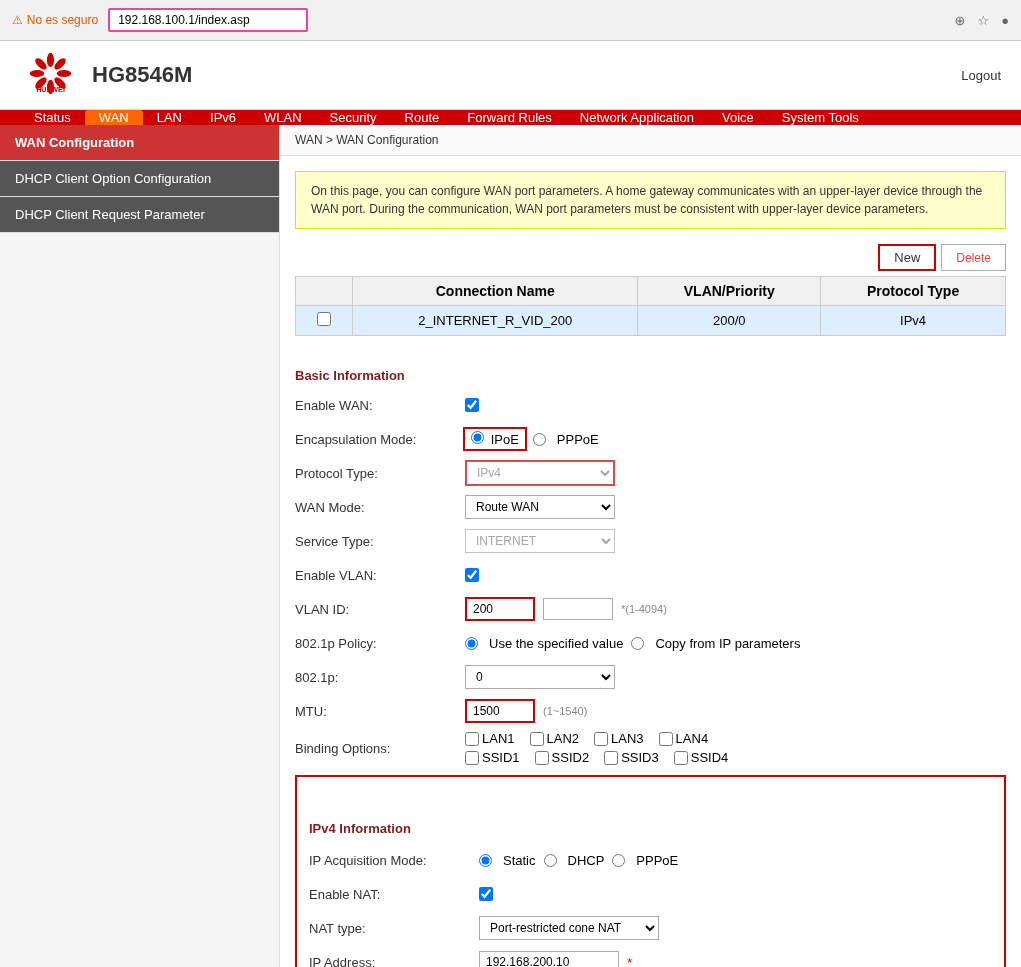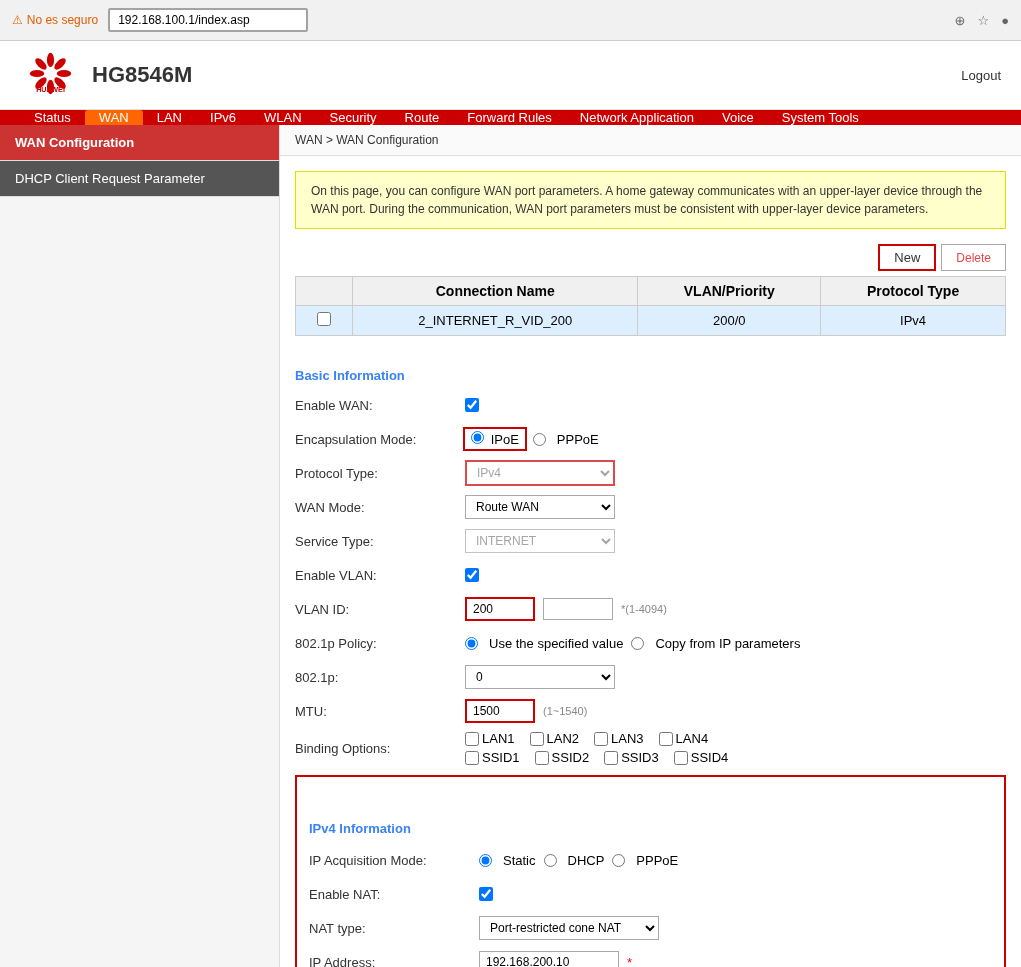--- a/index.html
+++ b/index.html
@@ -15,21 +15,21 @@
       border-bottom: 1px solid #ccc;
     }
     .browser-warning {
       color: #e65c00;
       font-size: 12px;
       display: flex;
       align-items: center;
       gap: 4px;
     }
     .browser-url {
-      border: 2px solid #a3a3a3;
+      border: 2px solid #ec4899;
       padding: 3px 8px;
       font-size: 12px;
       background: white;
       border-radius: 2px;
       min-width: 200px;
     }
     .browser-icons {
       margin-left: auto;
       display: flex;
       gap: 12px;
@@ -188,21 +188,21 @@
 
     
     .form-section {
       margin: 0 15px;
       font-size: 13px;
     }
     .section-title {
       font-weight: bold;
       font-size: 13px;
       margin-bottom: 8px;
-      color: #3b82f6;
+      color: #7f1d1d;
       margin-top: 32px;
     }
     .form-row {
       display: flex;
       align-items: center;
       margin-bottom: 6px;
       min-height: 28px;
     }
     .form-label {
       width: 170px;
@@ -324,20 +324,21 @@
     <a class="nav-item">Forward Rules</a>
     <a class="nav-item">Network Application</a>
     <a class="nav-item">Voice</a>
     <a class="nav-item">System Tools</a>
   </div>
 
   <div class="content-area">
 
     <div class="sidebar">
       <div class="sidebar-item active">WAN Configuration</div>
+      <div class="sidebar-item secondary">DHCP Client Option Configuration</div>
       <div class="sidebar-item secondary">DHCP Client Request Parameter</div>
     </div>
 
     <div class="main">
 
       <div class="breadcrumb">WAN &gt; WAN Configuration</div>
 
       <div class="info-box">On this page, you can configure WAN port parameters. A home gateway communicates with an upper-layer device through the WAN port. During the communication, WAN port parameters must be consistent with upper-layer device parameters.</div>
 
       <div class="table-section">

